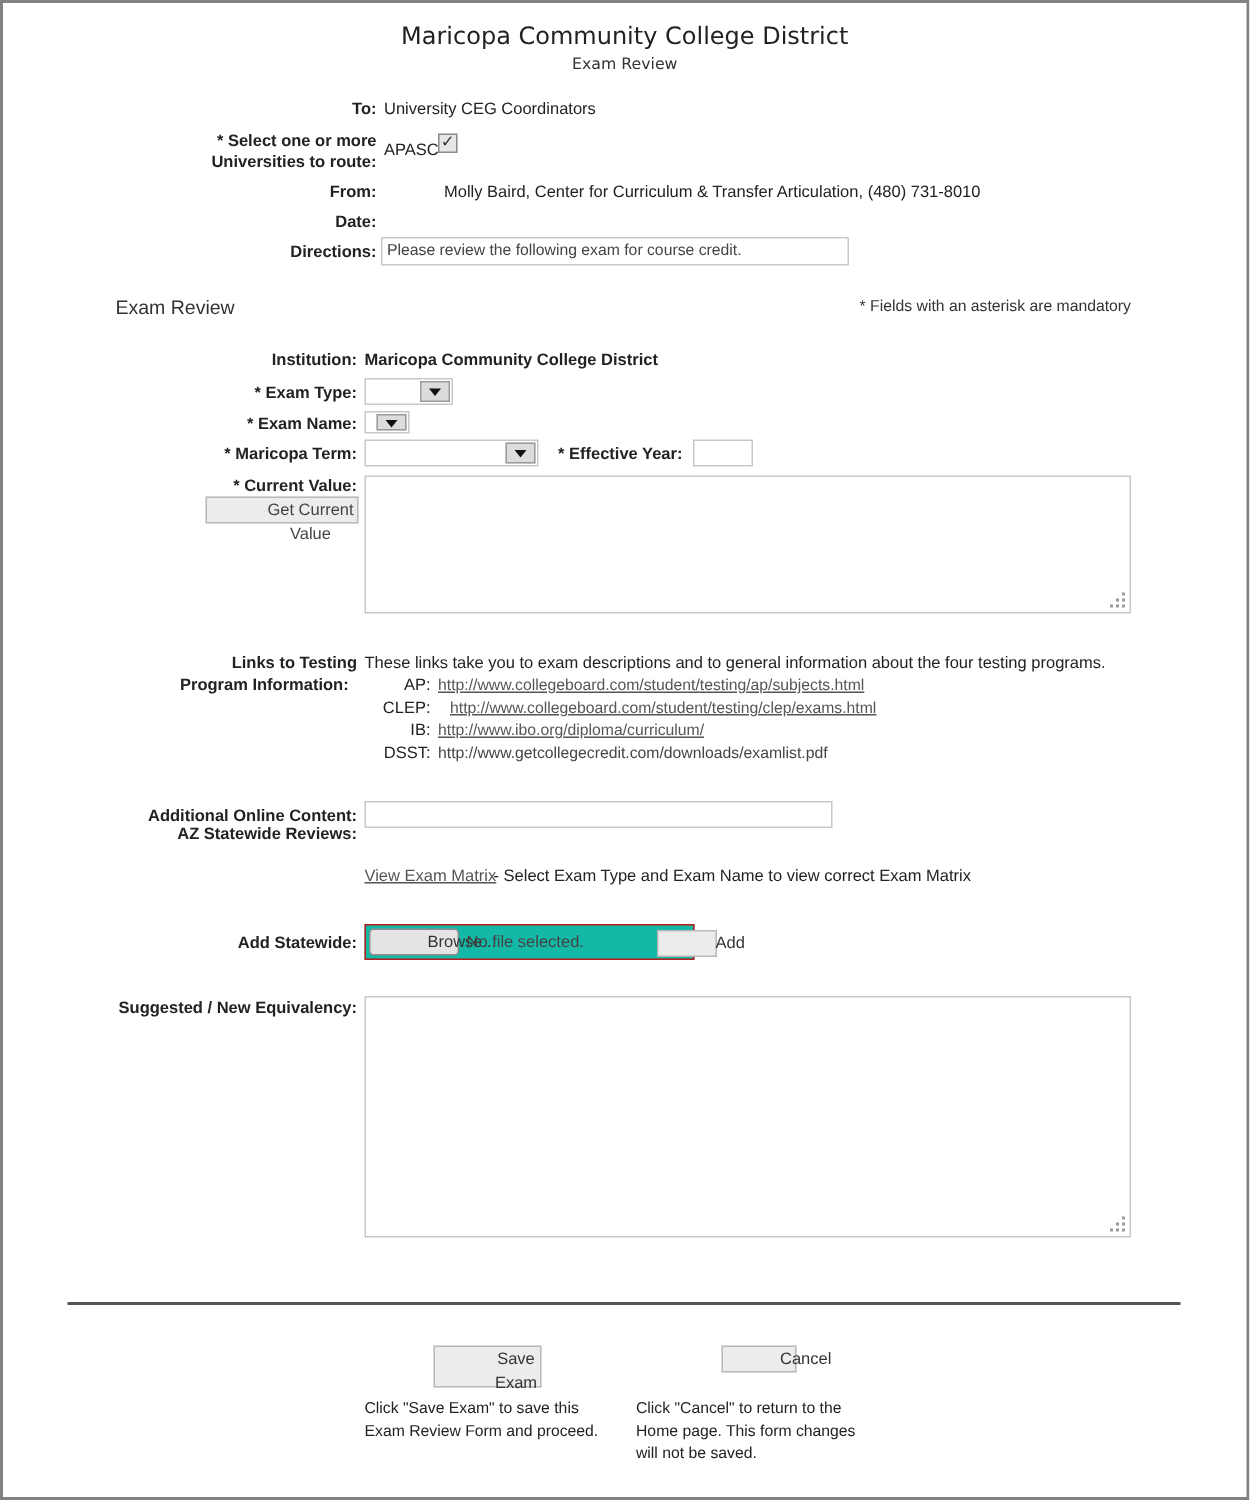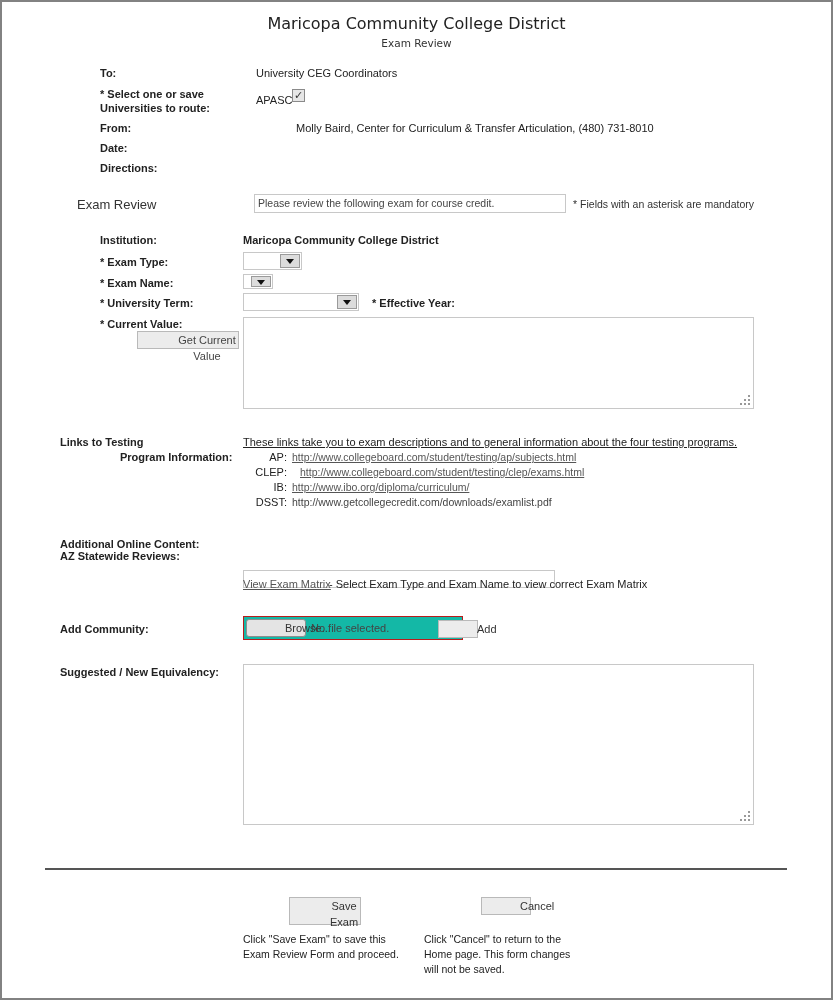--- a/index.html
+++ b/index.html
@@ -8,25 +8,25 @@
     background:#ffffff; color:#222;
     font-family:"Liberation Sans", sans-serif; font-size:11px;
   }
   .frame {
     position:absolute; left:0; top:0; width:829px; height:996px;
     border:2px solid #828282; background:#fff;
   }
   .abs { position:absolute; }
   .title { left:0; width:833px; top:14px; text-align:center; font-family:"DejaVu Sans", sans-serif; font-size:16px; color:#222; }
   .subtitle { left:0; width:833px; top:37px; text-align:center; font-family:"DejaVu Sans", sans-serif; font-size:10.5px; color:#333; }
-  .lbl { font-weight:bold; color:#222; }
+  .lbl { font-weight:bold; text-align:right; color:#222; }
   .val { color:#222; }
   .input {
     border:1px solid #c8c8c8; background:#fff; box-sizing:border-box;
-    font-family:"Liberation Sans", sans-serif; font-size:10.5px; color:#444; padding:2px 3px;margin-top:36px;
+    font-family:"Liberation Sans", sans-serif; font-size:10.5px; color:#444; padding:2px 3px;
   }
   .select {
     border:1px solid #c8c8c8; background:#fff; box-sizing:border-box;
   }
   .select .arrow {
     position:absolute; right:1px; top:1px; bottom:1px; width:20px;
     background:#dcdcdc; border:1px solid #9a9a9a; box-sizing:border-box;
   }
   .select .arrow:after {
     content:""; position:absolute; left:50%; top:50%; margin-left:-4px; margin-top:-2px;
@@ -52,21 +52,21 @@
 
 <div class="frame"></div>
 
 <div class="abs title">Maricopa Community College District</div>
 <div class="abs subtitle">Exam Review</div>
 
 <div class="abs lbl" style="left:100px;width:151px;top:67px;">To:</div>
 <div class="abs val" style="left:256px;top:67px;">University CEG Coordinators</div>
 
 <div class="abs lbl" style="left:100px;width:151px;top:87px;line-height:14px;">
-  <div>* Select one or save</div>
+  <div>* Select one or more</div>
   <div>Universities to route:</div>
 </div>
 <div class="abs val" style="left:256px;top:94px;">APASC</div>
 <div class="abs checkbox" style="left:292px;top:89px;">
   <span>✓</span>
 </div>
 
 <div class="abs lbl" style="left:100px;width:151px;top:122px;">From:</div>
 <div class="abs val" style="left:256px;top:122px;padding-left:40px;">Molly Baird, Center for Curriculum &amp; Transfer Articulation, (480) 731-8010</div>
 
@@ -85,21 +85,21 @@
 <div class="abs lbl" style="left:100px;width:138px;top:256px;">* Exam Type:</div>
 <div class="abs select" style="left:243px;top:252px;width:59px;height:18px;">
   <span class="arrow"></span>
 </div>
 
 <div class="abs lbl" style="left:100px;width:138px;top:277px;">* Exam Name:</div>
 <div class="abs select" style="left:243px;top:274px;width:30px;height:15px;">
   <span class="arrow" style="width:20px;"></span>
 </div>
 
-<div class="abs lbl" style="left:100px;width:138px;top:297px;">* University Term:</div>
+<div class="abs lbl" style="left:100px;width:138px;top:297px;">* Maricopa Term:</div>
 <div class="abs select" style="left:243px;top:293px;width:116px;height:18px;">
   <span class="arrow"></span>
 </div>
 <div class="abs lbl" style="left:372px;top:297px;">* Effective Year:</div>
 <div class="abs input" style="left:462px;top:293px;width:40px;height:18px;"></div>
 
 <div class="abs lbl" style="left:100px;width:138px;top:318px;">* Current Value:</div>
 <div class="abs btn" style="left:137px;top:331px;width:102px;height:18px;font-size:11px;color:#444;">Get Current Value</div>
 <div class="abs textarea" style="left:243px;top:317px;width:511px;height:92px;">
   <div class="grip">
@@ -107,42 +107,42 @@
       <span style="right:4px;bottom:0;"></span>
       <span style="right:8px;bottom:0;"></span>
     <span style="right:0;bottom:4px;"></span>
       <span style="right:4px;bottom:4px;"></span>
     <span style="right:0;bottom:8px;"></span>
   </div>
 </div>
 
 <div class="abs lbl" style="left:60px;width:178px;top:436px;">Links to Testing</div>
 <div class="abs lbl" style="left:60px;width:178px;top:451px;text-align:left;padding-left:60px;box-sizing:border-box;">Program Information:</div>
-<div class="abs val" style="left:243px;top:436px;text-decoration:underline;">These links take you to exam descriptions and to general information about the four testing programs.</div>
+<div class="abs val" style="left:243px;top:436px;">These links take you to exam descriptions and to general information about the four testing programs.</div>
 
 <div class="abs val" style="left:240px;width:47px;top:451px;text-align:right;">AP:</div>
 <a class="abs link" style="left:292px;top:451px;font-size:10.5px;">http://www.collegeboard.com/student/testing/ap/subjects.html</a>
 
 <div class="abs val" style="left:240px;width:47px;top:466px;text-align:right;">CLEP:</div>
 <a class="abs link" style="left:300px;top:466px;font-size:10.5px;">http://www.collegeboard.com/student/testing/clep/exams.html</a>
 
 <div class="abs val" style="left:240px;width:47px;top:481px;text-align:right;">IB:</div>
 <a class="abs link" style="left:292px;top:481px;font-size:10.5px;">http://www.ibo.org/diploma/curriculum/</a>
 
 <div class="abs val" style="left:240px;width:47px;top:496px;text-align:right;">DSST:</div>
 <div class="abs val" style="left:292px;top:496px;font-size:10.5px;color:#444;">http://www.getcollegecredit.com/downloads/examlist.pdf</div>
 
 <div class="abs lbl" style="left:60px;width:178px;top:538px;">Additional Online Content:</div>
 <div class="abs input" style="left:243px;top:534px;width:312px;height:18px;"></div>
 
 <div class="abs lbl" style="left:60px;width:178px;top:550px;">AZ Statewide Reviews:</div>
 <a class="abs link" style="left:243px;top:578px;">View Exam Matrix</a>
 <div class="abs val" style="left:329px;top:578px;">- Select Exam Type and Exam Name to view correct Exam Matrix</div>
 
-<div class="abs lbl" style="left:60px;width:178px;top:623px;">Add Community:</div>
+<div class="abs lbl" style="left:60px;width:178px;top:623px;">Add Statewide:</div>
 <div class="abs" style="left:243px;top:616px;width:220px;height:24px;border:1px solid #b91c1c;box-sizing:border-box;background:#14b8a6;">
   <div class="abs btn" style="left:2px;top:2px;width:60px;height:18px;border-radius:3px;border-color:#8e8e8e;background:#e4e4e4;">Browse...</div>
   <div class="abs val" style="left:67px;top:5px;color:#444;">No file selected.</div>
 </div>
 <div class="abs btn" style="left:438px;top:620px;width:36px;height:18px;">Add</div>
 
 <div class="abs lbl" style="left:60px;width:178px;top:666px;">Suggested / New Equivalency:</div>
 <div class="abs textarea" style="left:243px;top:664px;width:511px;height:161px;">
   <div class="grip">
     <span style="right:0;bottom:0;"></span>

